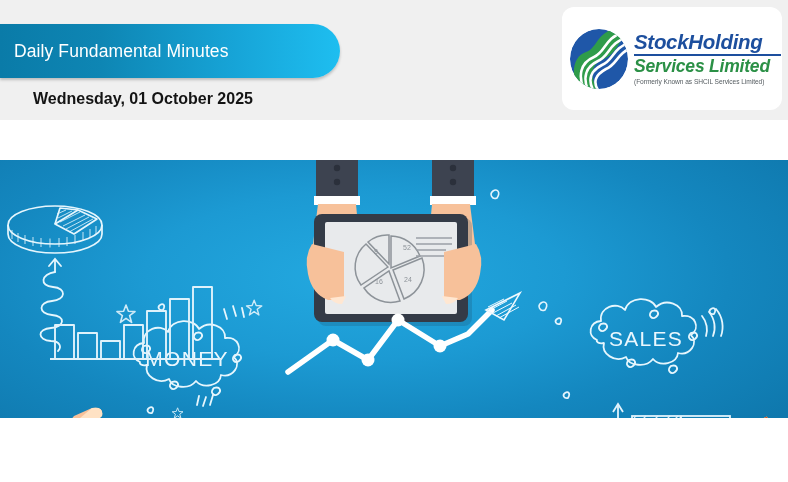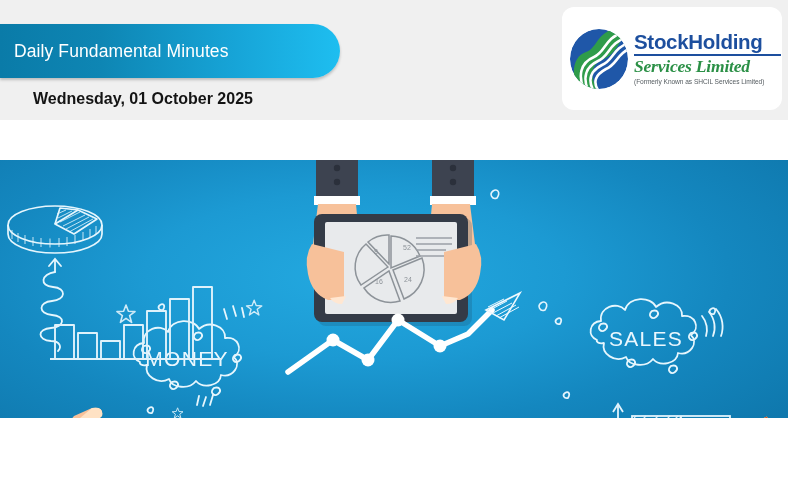--- a/index.html
+++ b/index.html
@@ -49,29 +49,28 @@
     width: 220px; height: 103px;
     background: #ffffff;
     border-radius: 12px;
     display: flex; align-items: center;
     padding-left: 6px;
   }
   .logo-mark { width: 62px; height: 66px; flex: 0 0 auto; }
   .logo-text { margin-left: 4px; }
   .logo-line1 {
     color: #1d4f9e; font-size: 20.5px; font-weight: bold;
-    line-height: 1.02; letter-spacing: -0.3px;
+    font-style: italic; line-height: 1.02; letter-spacing: -0.3px;
     white-space: nowrap;
   }
   .logo-rule { height: 2px; background: #1d4f9e; margin: 1px 0 1px 0; width: 147px; }
   .logo-line2 {
     color: #2b9046; font-size: 17.5px; font-weight: bold;
     font-style: italic; line-height: 1.05; letter-spacing: -0.2px;
     white-space: nowrap;
-    font-family: Liberation Serif, serif;
   }
   .logo-line3 {
     color: #555c60; font-size: 6.6px; margin-top: 2px;
     white-space: nowrap; letter-spacing: -0.05px;
   }
 
   
   .hero {
     position: absolute; left: 0; top: 120px;
     width: 788px; height: 258px;

